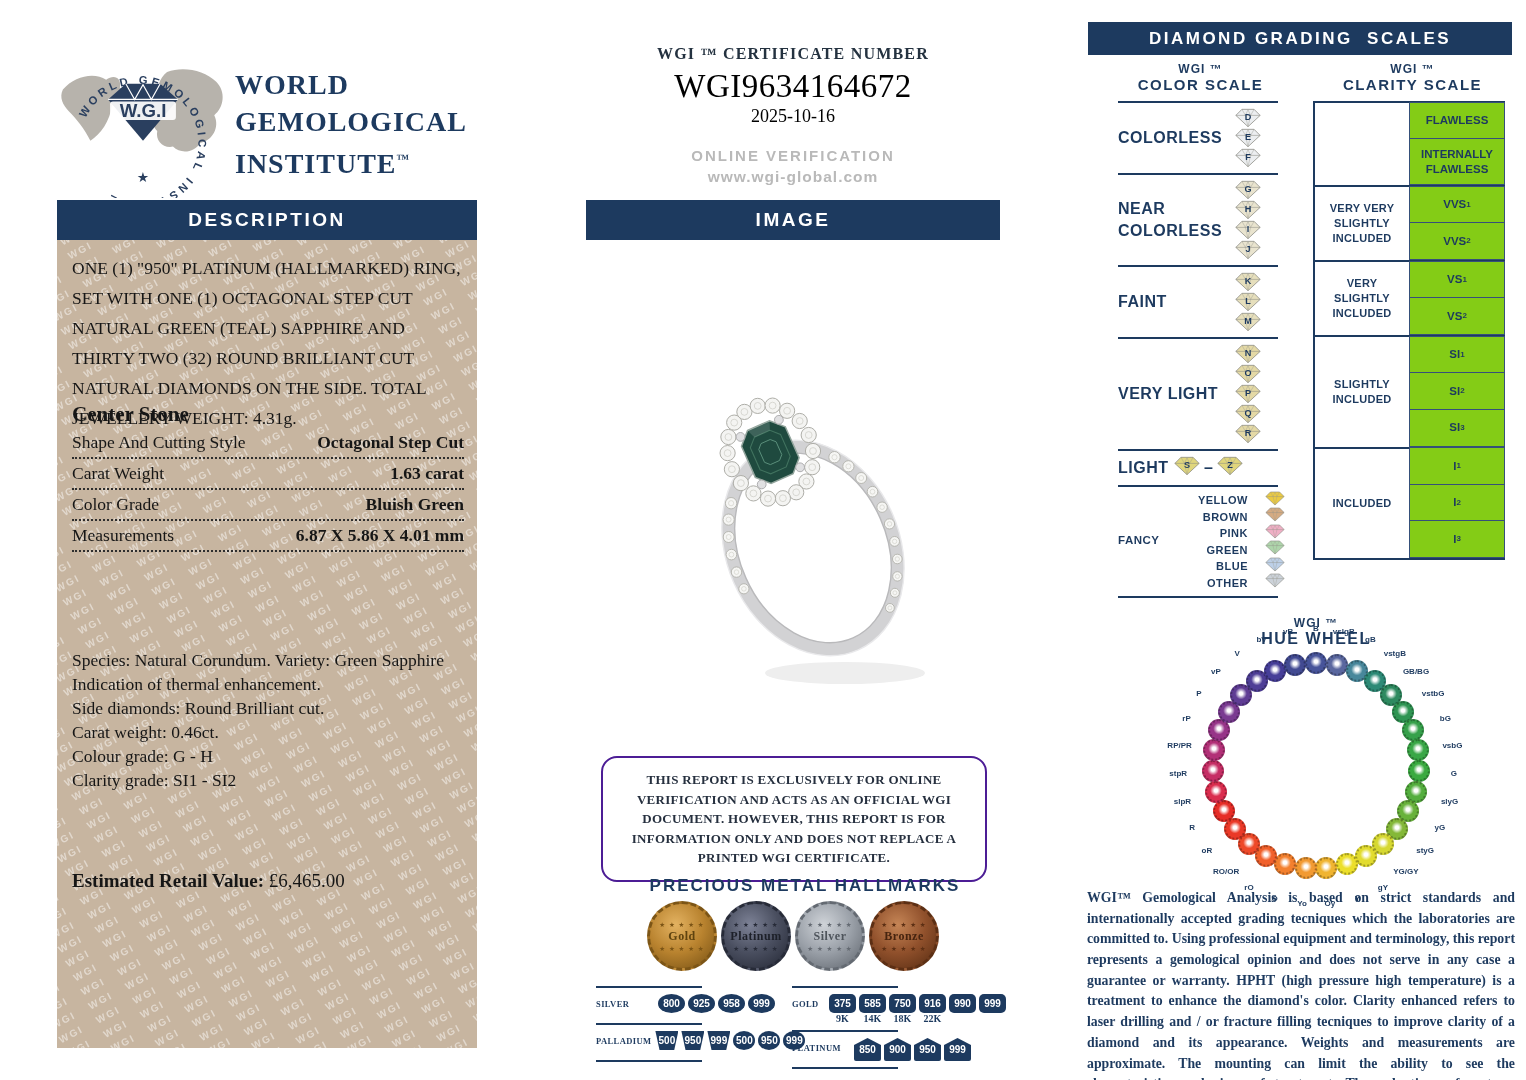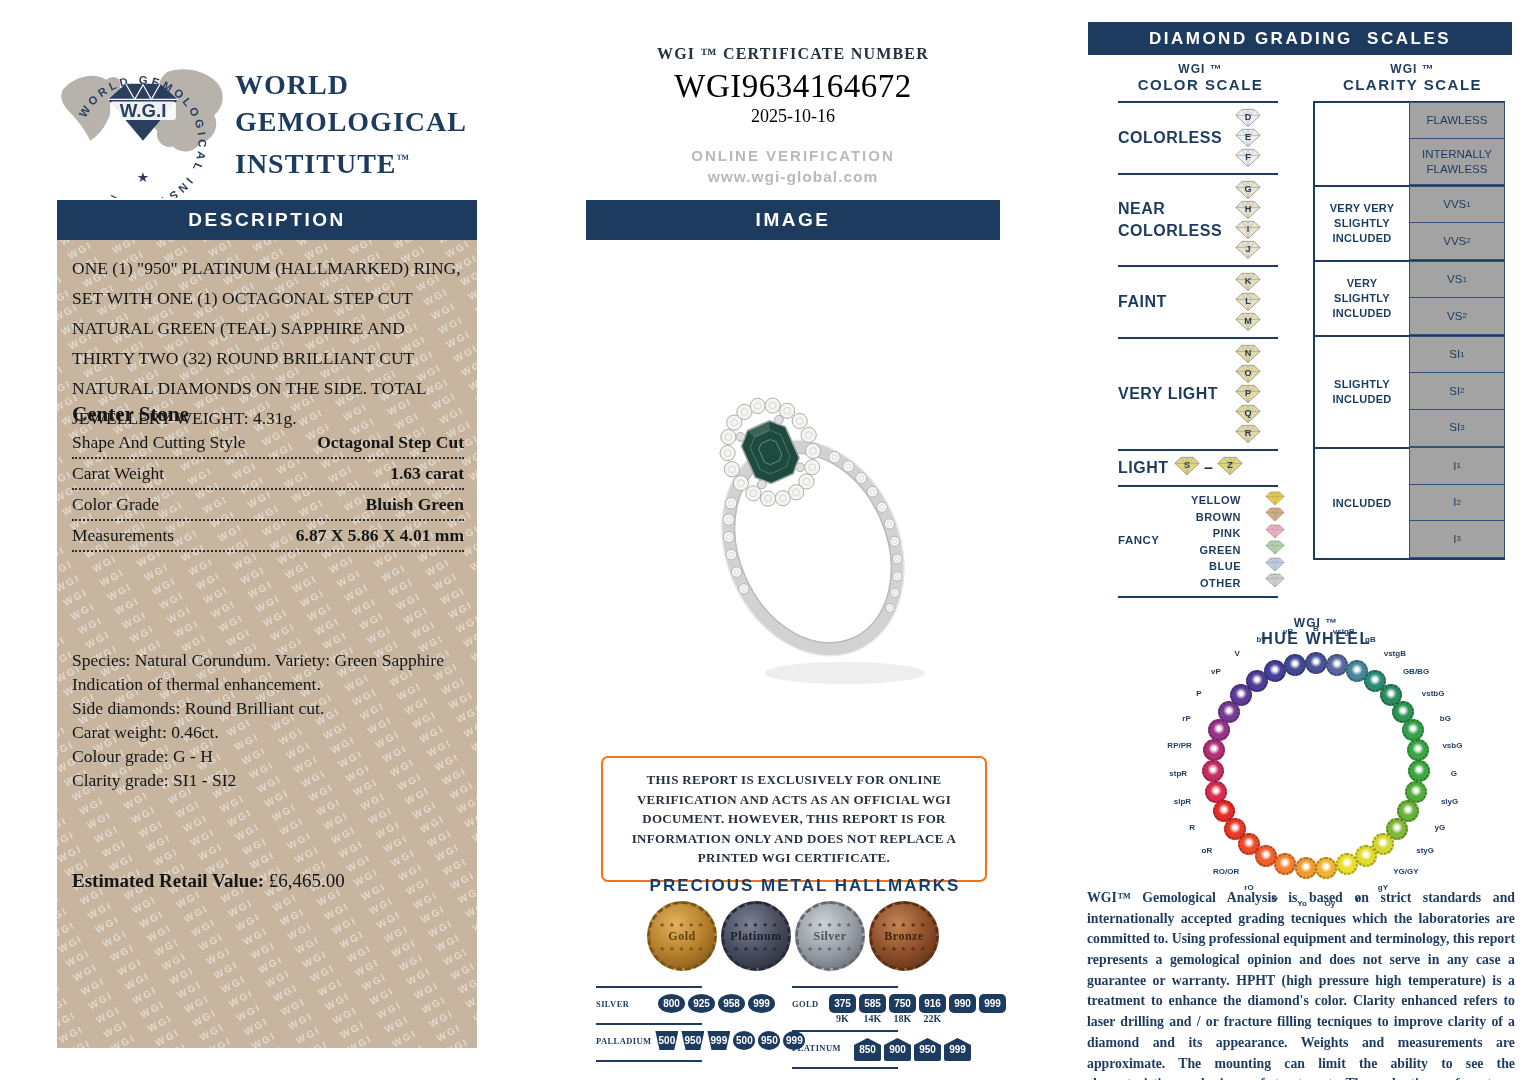--- a/index.html
+++ b/index.html
@@ -33,21 +33,21 @@
   
   #cert-block{left:586px;top:45px;width:414px;text-align:center}
   #cert-heading{font-family:"Liberation Serif",serif;font-weight:bold;color:#243240;
                 font-size:16px;letter-spacing:1.2px}
   #cert-number{font-family:"Liberation Serif",serif;font-size:33px;color:#000;margin-top:5px;letter-spacing:.5px}
   #cert-date{font-family:"Liberation Serif",serif;font-size:18px;color:#000;margin-top:1px}
   #verif{margin-top:20px;color:#b9b9b9;font-weight:bold;font-size:15px;letter-spacing:2px}
   #verif-url{color:#b9b9b9;font-weight:bold;font-size:15.5px;letter-spacing:1px;margin-top:4px;text-decoration:none;display:block}
   #img-band{left:586px;top:200px;width:414px}
   #ring-box{left:645px;top:368px;width:320px;height:330px}
-  #disclaimer{left:601px;top:756px;width:346px;border:2px solid #f97316;border-radius:7px;
+  #disclaimer{left:601px;top:756px;width:346px;border:2px solid #4c1d95;border-radius:16px;
               padding:12px 18px;text-align:center;font-family:"Liberation Serif",serif;font-weight:bold;
               font-size:13px;line-height:1.5;color:#26303f;letter-spacing:.3px}
   #hm-heading{left:598px;top:876px;width:414px;text-align:center;color:#1d3a5f;font-weight:bold;
               font-size:17px;letter-spacing:2px}
   #seals{left:586px;top:901px;width:414px;display:flex;justify-content:center;gap:4px}
   .seal{width:70px;height:70px;border-radius:50%;display:flex;flex-direction:column;align-items:center;
         justify-content:center;box-sizing:border-box}
   .seal .nm{font-family:"Liberation Serif",serif;font-weight:bold;font-size:12px;letter-spacing:.5px}
   .seal .st{font-size:6.5px;letter-spacing:1px;line-height:9px}
   #hm-chart{left:596px;top:980px;width:410px;display:flex;gap:8px;align-items:flex-start}
@@ -78,30 +78,30 @@
   #color-groups{margin-top:8px;margin-left:30px}
   .cs-line{width:160px;height:2px;background:#1d3a5f;margin:5px 0}
   .cs-grow{display:flex;align-items:center}
   .cs-label{width:102px;font-size:16px;font-weight:bold;color:#1d3a5f;letter-spacing:.5px;line-height:1.35}
   .cs-gems{width:56px;display:flex;flex-direction:column;align-items:center}
   .cs-gems svg{display:block}
   .cs-light{display:flex;align-items:center;gap:4px;height:24px}
   .cs-light .cs-label{width:52px}
   .dash{color:#1d3a5f;font-weight:bold}
   #fancy-wrap{position:relative;margin-top:2px}
-  .f-row{display:flex;align-items:center;justify-content:flex-end;height:16.5px;gap:24px;padding-right:28px}
+  .f-row{display:flex;align-items:center;justify-content:flex-end;height:16.5px;gap:17px;padding-right:28px}
   .f-name{font-size:11px;font-weight:bold;color:#1d3a5f;letter-spacing:.5px;text-align:right}
   #fancy-label{position:absolute;left:0px;top:42px;font-size:11.5px;font-weight:bold;color:#1d3a5f;letter-spacing:.5px}
   #clarity-table{margin-top:8px;border-left:2px solid #1d3a5f;border-bottom:2px solid #1d3a5f;width:190px}
   .cl-group{display:flex;border-top:2px solid #1d3a5f}
   .cl-lbl{width:94px;display:flex;align-items:center;justify-content:center;text-align:center;
           font-size:11px;font-weight:bold;color:#1d3a5f;line-height:1.35;letter-spacing:.3px;padding:0 5px;box-sizing:border-box}
   .cl-boxes{width:96px;display:flex;flex-direction:column}
-  .cl-box{background:#a3a3a3;border:1.5px solid #35507a;height:38px;display:flex;align-items:center;
-          justify-content:center;font-size:11.5px;font-weight:normal;color:#1d3a5f;text-align:center;
+  .cl-box{background:#84cc16;border:1.5px solid #35507a;height:38px;display:flex;align-items:center;
+          justify-content:center;font-size:11.5px;font-weight:bold;color:#1d3a5f;text-align:center;
           line-height:1.25;margin-top:-1.5px;box-sizing:border-box;padding:0 4px}
   .cl-box.tall{height:47px}
   .cl-box sub{font-size:8px}
   #hue{left:1088px;top:616px;width:456px;height:270px}
   #hue-title{position:absolute;left:0;top:0;width:456px;text-align:center;color:#1d3a5f;font-weight:bold}
   #hue-title .t1{font-size:12px;letter-spacing:1px}
   #hue-title .t2{font-size:16px;letter-spacing:1.5px}
   .hue-gem{position:absolute;width:22px;height:22px;border-radius:50%;box-sizing:border-box;transform:translate(-50%,-50%)}
   .hue-lbl{position:absolute;font-size:8px;font-weight:bold;color:#1d3a5f;transform:translate(-50%,-50%);white-space:nowrap}
   #footer{left:1087px;top:888px;width:428px;font-family:"Liberation Serif",serif;font-weight:bold;

